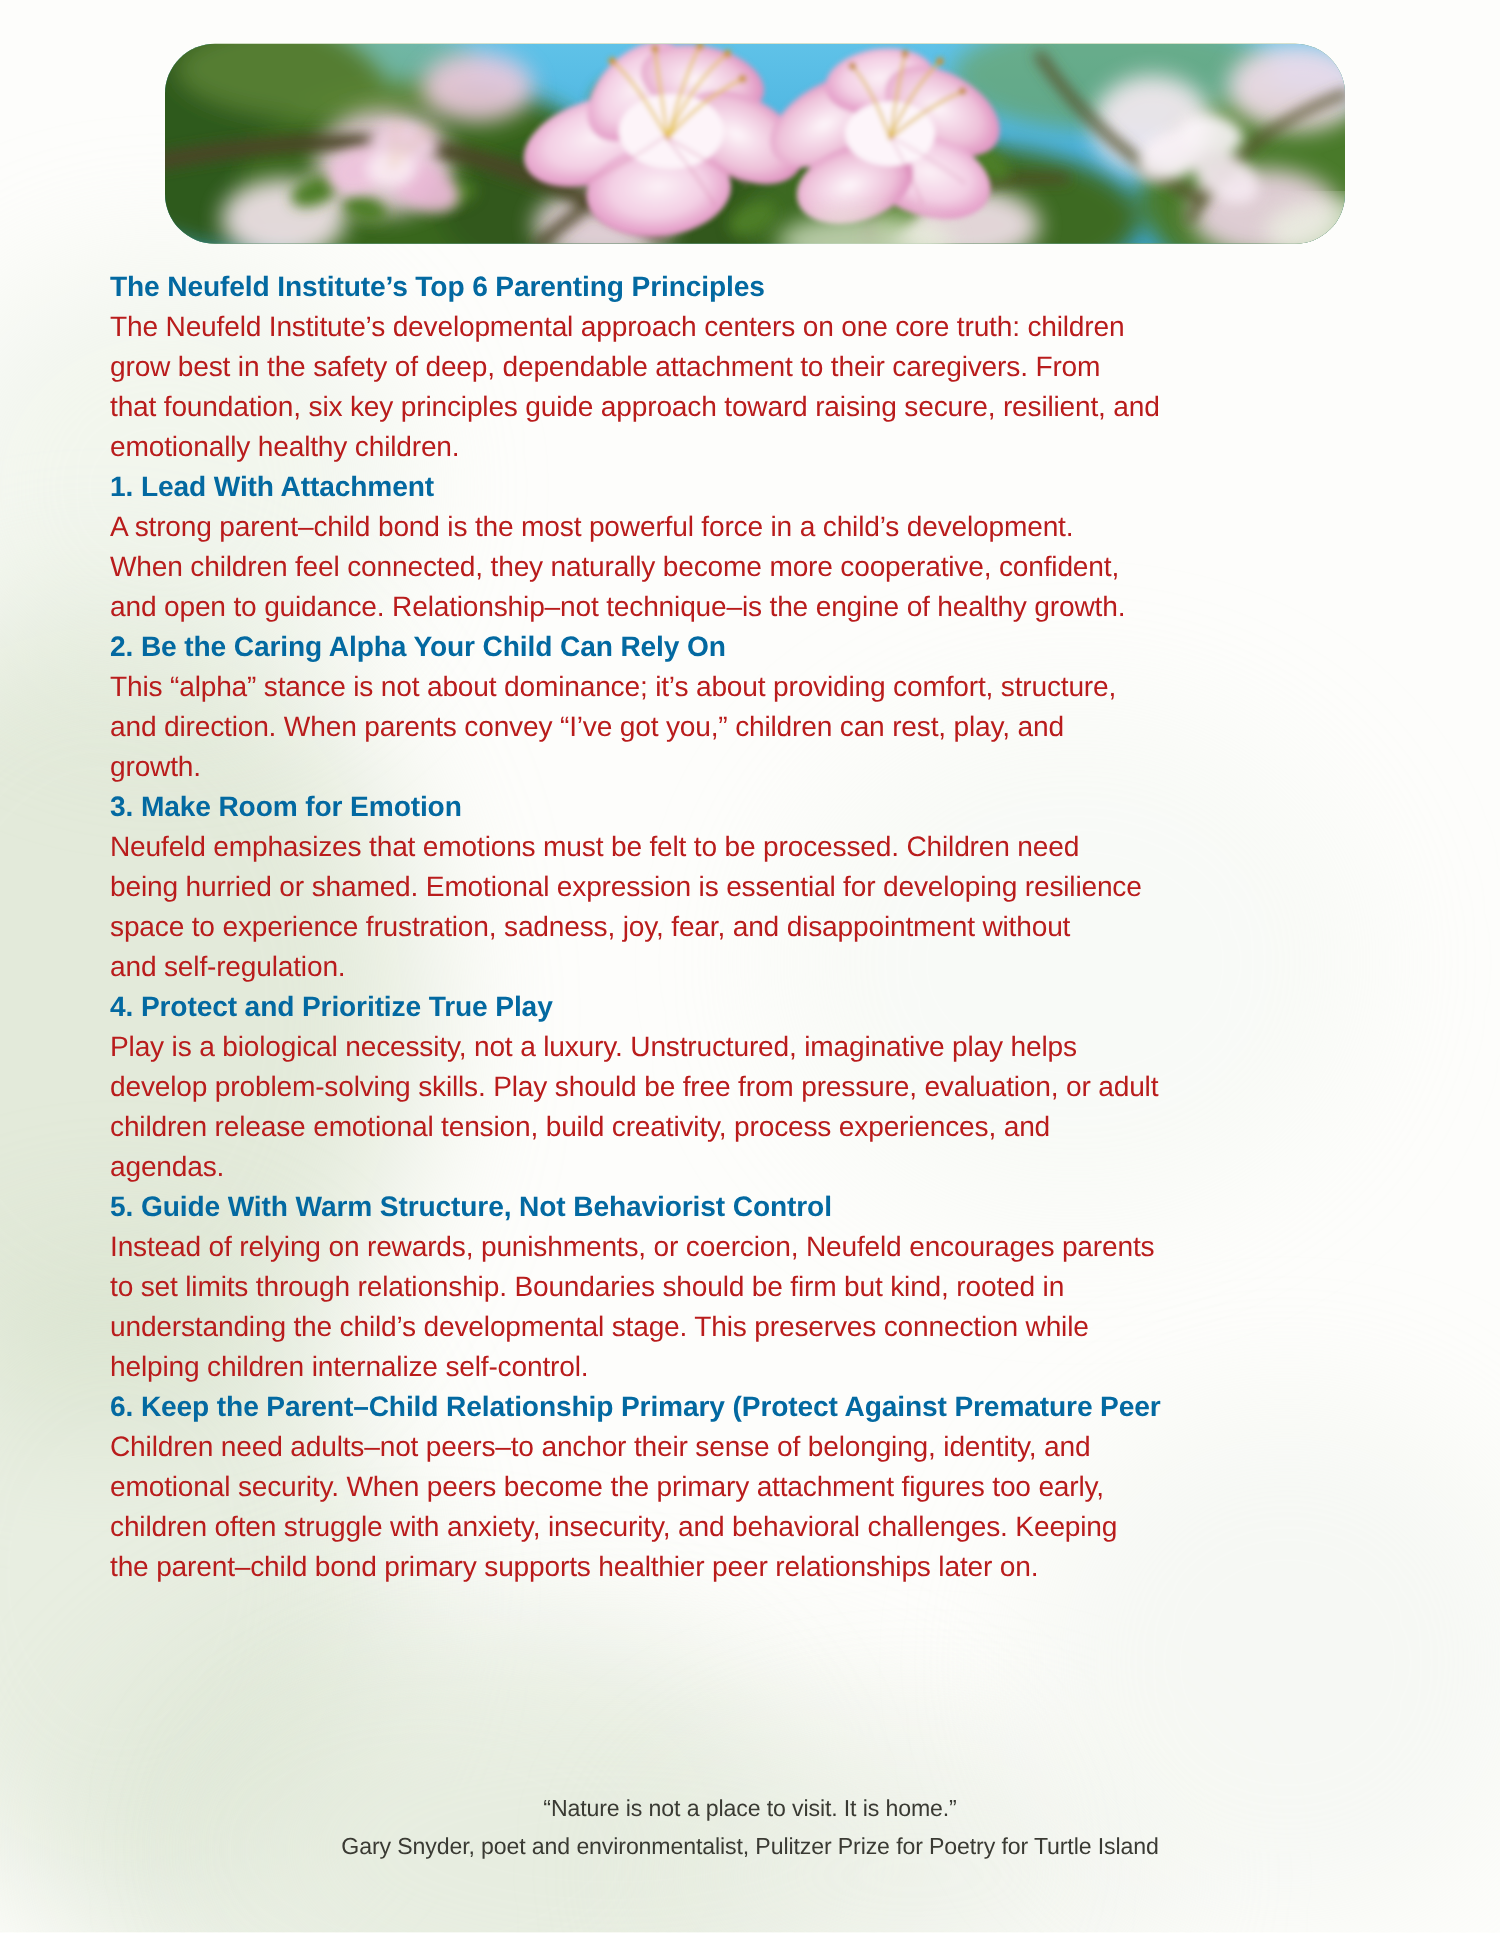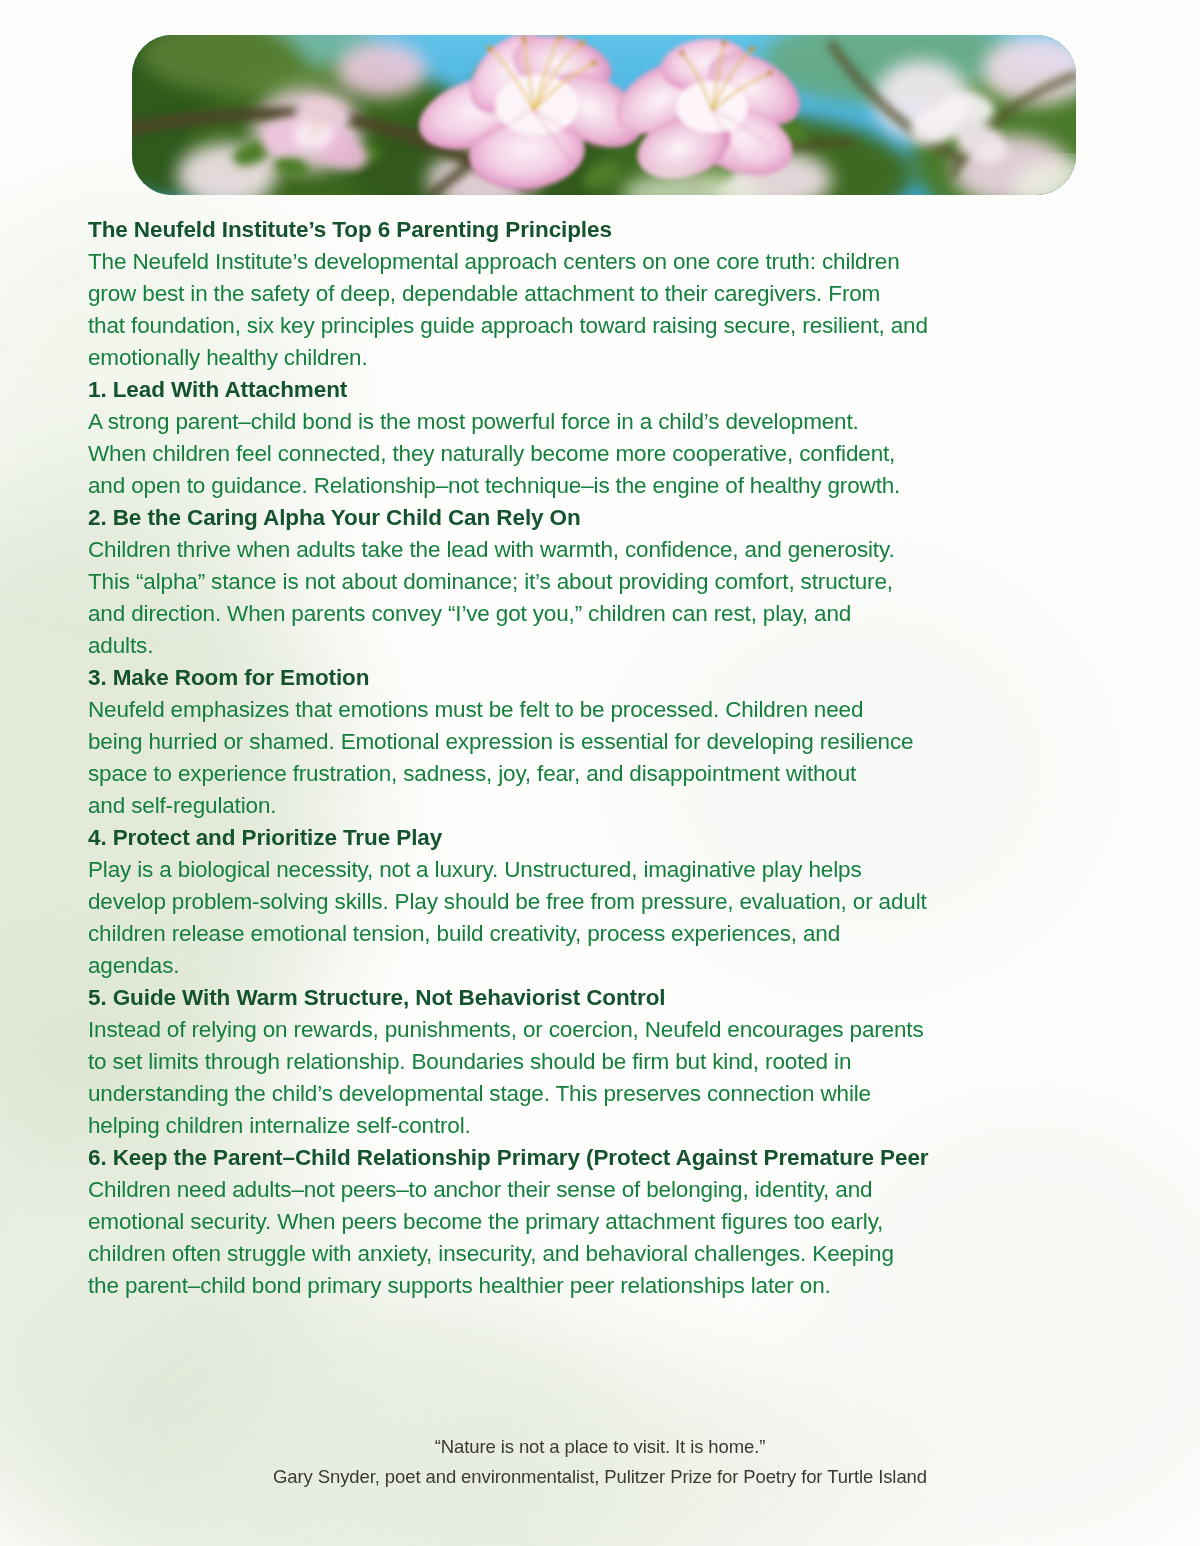--- a/index.html
+++ b/index.html
@@ -59,28 +59,28 @@
   #article {
     position: absolute;
     left: 88px;
     top: 214px;
     width: 1026px;
   }
   .h-line {
     font-size: 22.5px;
     line-height: 32px;
     font-weight: bold;
-    color: #14532d;
+    color: #0369a1;
     letter-spacing: -0.1px;
   }
   .p-line {
     font-size: 22.5px;
     line-height: 32px;
     font-weight: normal;
-    color: #15803d;
+    color: #b91c1c;
     letter-spacing: -0.15px;
   }
 
   
   #footer {
     position: absolute;
     left: 0;
     top: 1432px;
     width: 1200px;
     text-align: center;
@@ -280,24 +280,23 @@
 
     <div>
       <div class="h-line">1. Lead With Attachment</div>
       <div class="p-line">A strong parent–child bond is the most powerful force in a child’s development.</div>
       <div class="p-line">When children feel connected, they naturally become more cooperative, confident,</div>
       <div class="p-line">and open to guidance. Relationship–not technique–is the engine of healthy growth.</div>
     </div>
 
     <div>
       <div class="h-line">2. Be the Caring Alpha Your Child Can Rely On</div>
-      <div class="p-line">Children thrive when adults take the lead with warmth, confidence, and generosity.</div>
       <div class="p-line">This “alpha” stance is not about dominance; it’s about providing comfort, structure,</div>
       <div class="p-line">and direction. When parents convey “I’ve got you,” children can rest, play, and</div>
-      <div class="p-line">adults.</div>
+      <div class="p-line">growth.</div>
     </div>
 
     <div>
       <div class="h-line">3. Make Room for Emotion</div>
       <div class="p-line">Neufeld emphasizes that emotions must be felt to be processed. Children need</div>
       <div class="p-line">being hurried or shamed. Emotional expression is essential for developing resilience</div>
       <div class="p-line">space to experience frustration, sadness, joy, fear, and disappointment without</div>
       <div class="p-line">and self-regulation.</div>
     </div>
 

